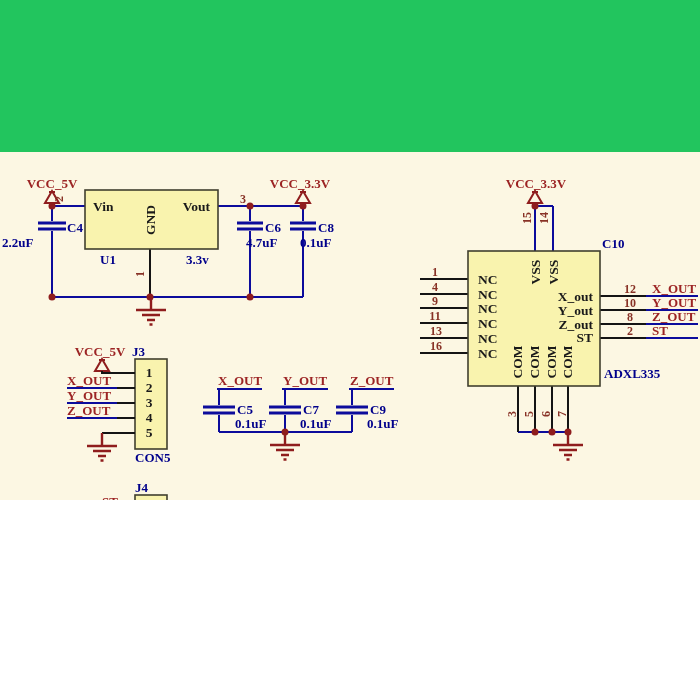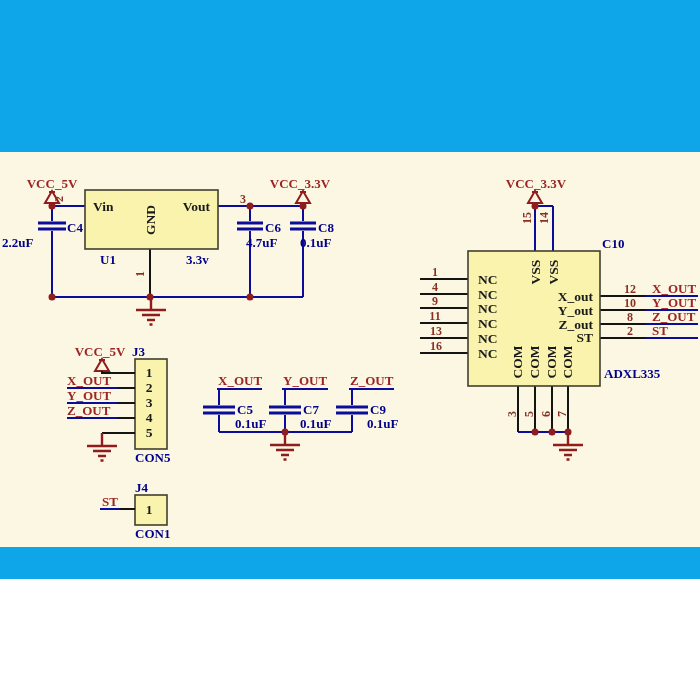--- a/index.html
+++ b/index.html
@@ -1,16 +1,16 @@
 <!DOCTYPE html>
 <html><head>
 <meta charset="utf-8">
 <style>
   html,body{margin:0;padding:0;background:#ffffff;}
-  .page{width:700px;height:579px;position:relative;background:#0ea5e9;}
+  .page{width:700px;height:500px;position:relative;background:#22c55e;}
   svg{display:block;}
   text{font-family:"Liberation Serif","DejaVu Serif",serif;font-weight:bold;}
   .net  {fill:#9c2424;font-size:13px;}
   .pinnum{fill:#883226;font-size:12px;}
   .desig{fill:#00008b;font-size:13px;}
   .port {fill:#1a1a1a;font-size:13.5px;}
   .w    {stroke:#0c0c9c;stroke-width:2;fill:none;}
   .wp   {stroke:#141414;stroke-width:2;fill:none;}
   .plate{stroke:#0c0c9c;stroke-width:3;fill:none;}
   .box  {fill:#f9f3ae;stroke:#403f2e;stroke-width:1.6;}

